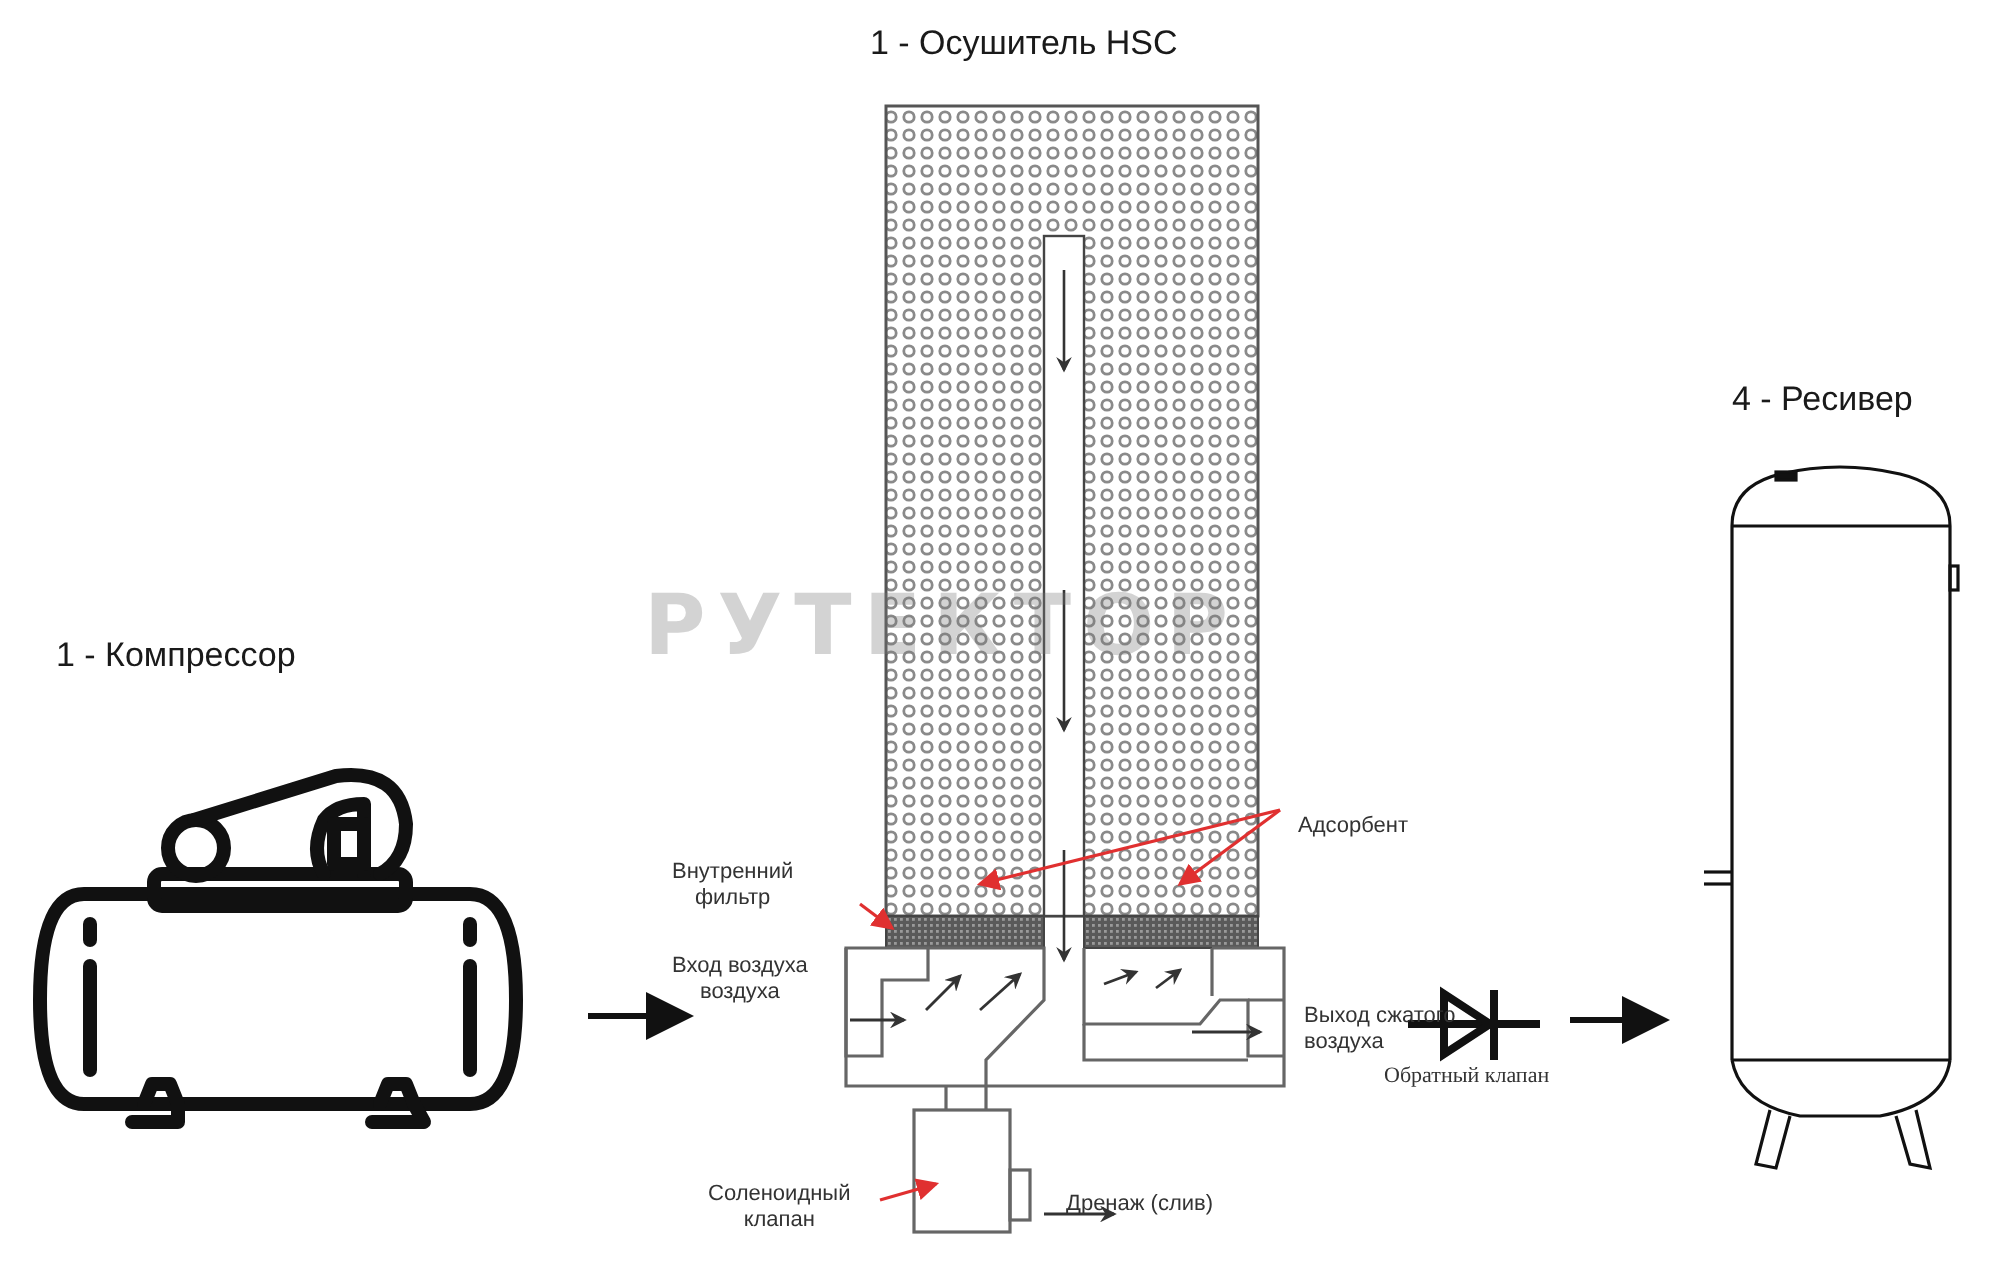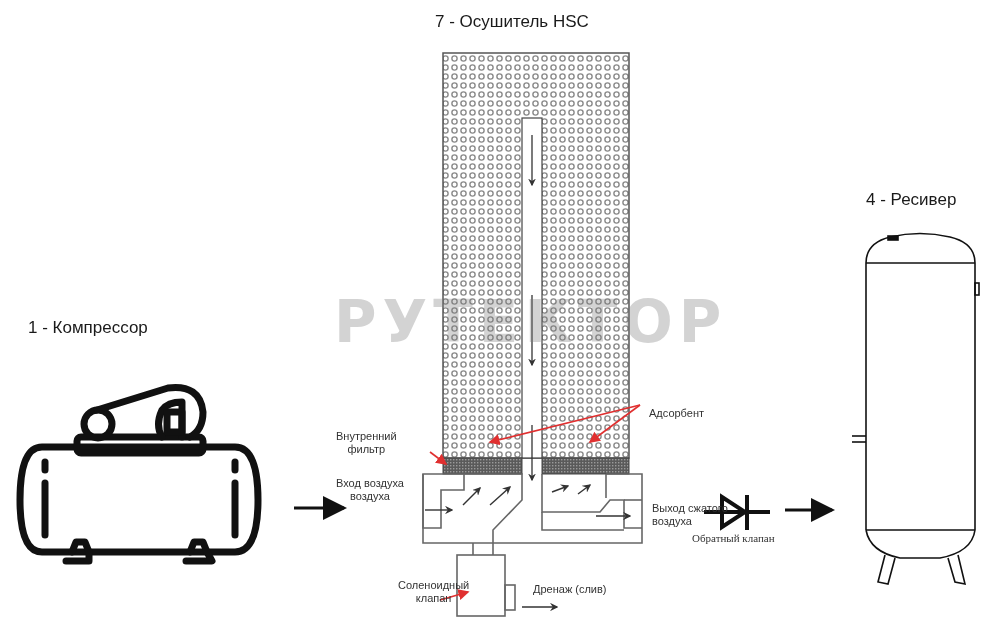--- a/index.html
+++ b/index.html
@@ -2,29 +2,29 @@
 <html><head>
 <meta charset="utf-8">
 <style>
   html, body { margin: 0; padding: 0; background: #ffffff; }
   body { width: 1000px; height: 636px; position: relative; overflow: hidden;
          font-family: "Liberation Sans", sans-serif; color: #222; }
   .lbl { position: absolute; white-space: nowrap; }
   .title { font-size: 17px; color: #1a1a1a; }
   .small { font-size: 11px; color: #333; line-height: 13px; }
   .right { text-align: center; }
-  .watermark { position: absolute; left: 334px; top: 288px; font-size: 58px;
+  .watermark { position: absolute; left: 322px; top: 288px; font-size: 42px;
                font-weight: bold; letter-spacing: 6px; color: rgba(120,120,120,0.33);
                font-family: "DejaVu Sans", sans-serif; }
   svg { position: absolute; left: 0; top: 0; }
 </style>
 </head>
 <body>
 
-<div class="lbl title" style="left:435px; top:12px;">7 - Осушитель HSC</div>
+<div class="lbl title" style="left:435px; top:12px;">1 - Осушитель HSC</div>
 <div class="lbl title" style="left:28px; top:318px;">1 - Компрессор</div>
 <div class="lbl title" style="left:866px; top:190px;">4 - Ресивер</div>
 
 <svg width="1000" height="636" viewBox="0 0 1000 636">
   <defs>
     <pattern id="pellets" x="0" y="0" width="9" height="9" patternUnits="userSpaceOnUse">
       <rect width="9" height="9" fill="#ffffff"></rect>
       <circle cx="4.5" cy="4.5" r="2.6" fill="none" stroke="#8a8a8a" stroke-width="1.4"></circle>
     </pattern>
     <pattern id="mesh" x="0" y="0" width="3" height="3" patternUnits="userSpaceOnUse">
@@ -135,18 +135,18 @@
 </div>
 <div class="lbl small right" style="left:336px; top:477px;">
   <div>Вход воздуха</div>
   <div>воздуха</div>
 </div>
 <div class="lbl small" style="left:649px; top:407px;">Адсорбент</div>
 <div class="lbl small" style="left:652px; top:466px;margin-top:36px;">
   <div>Выход сжатого</div>
   <div>воздуха</div>
 </div>
-<div class="lbl small right" style="left:354px; top:579px;margin-left:44px;">
+<div class="lbl small right" style="left:354px; top:591px;">
   <div>Соленоидный</div>
   <div>клапан</div>
 </div>
-<div class="lbl small" style="left:533px; top:583px;">Дренаж (слив)</div>
+<div class="lbl small" style="left:533px; top:596px;">Дренаж (слив)</div>
 <div class="lbl small" style="left:692px; top:532px;font-family:Liberation Serif, serif;">Обратный клапан</div>
 
 </body></html>

